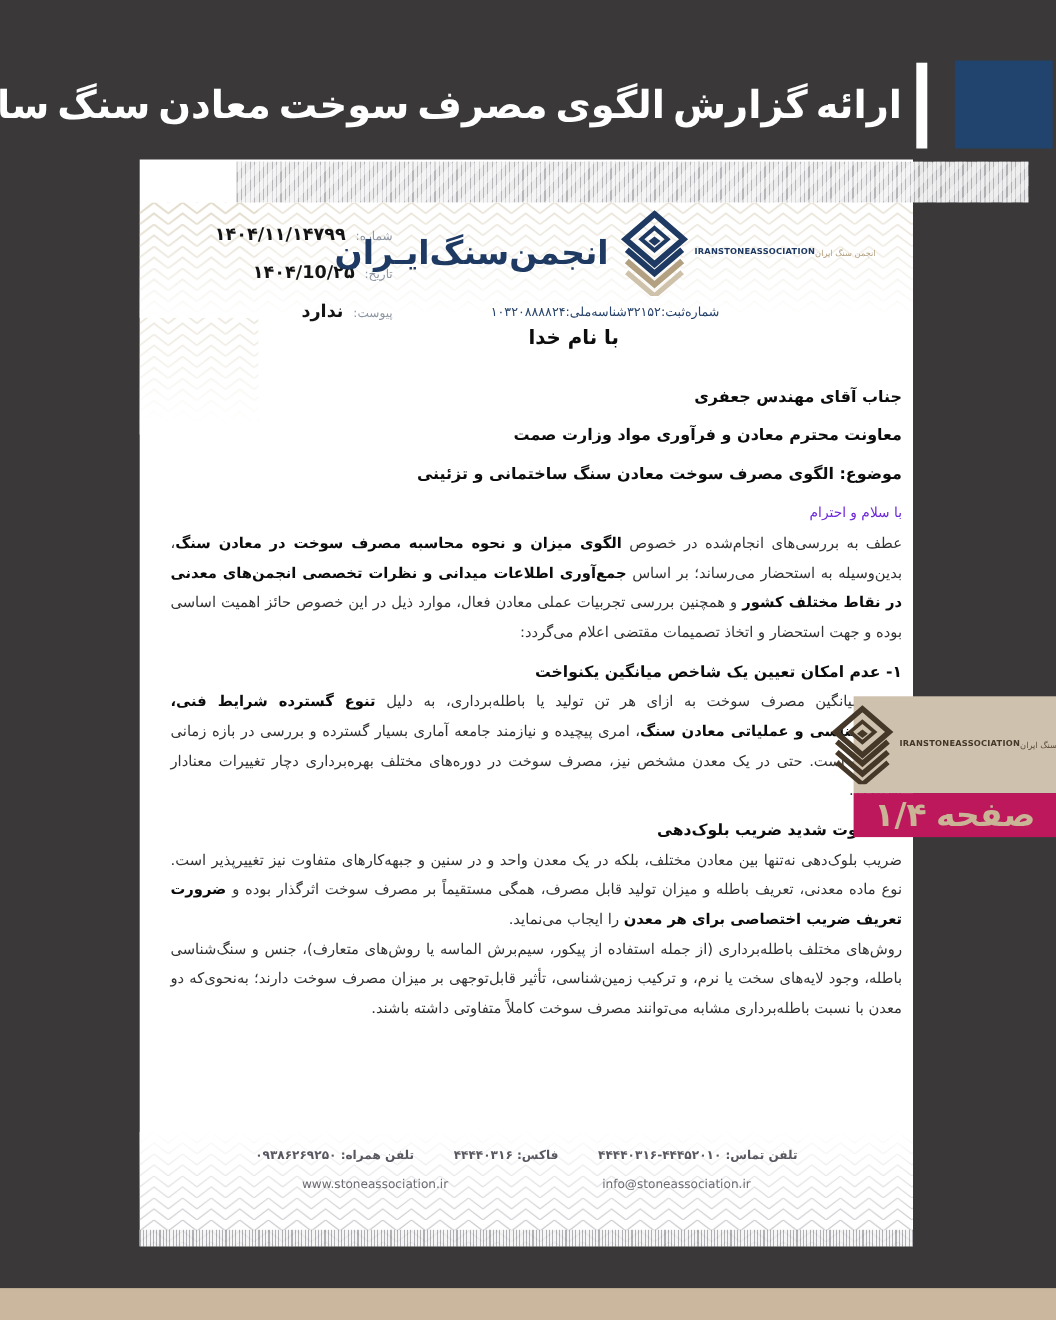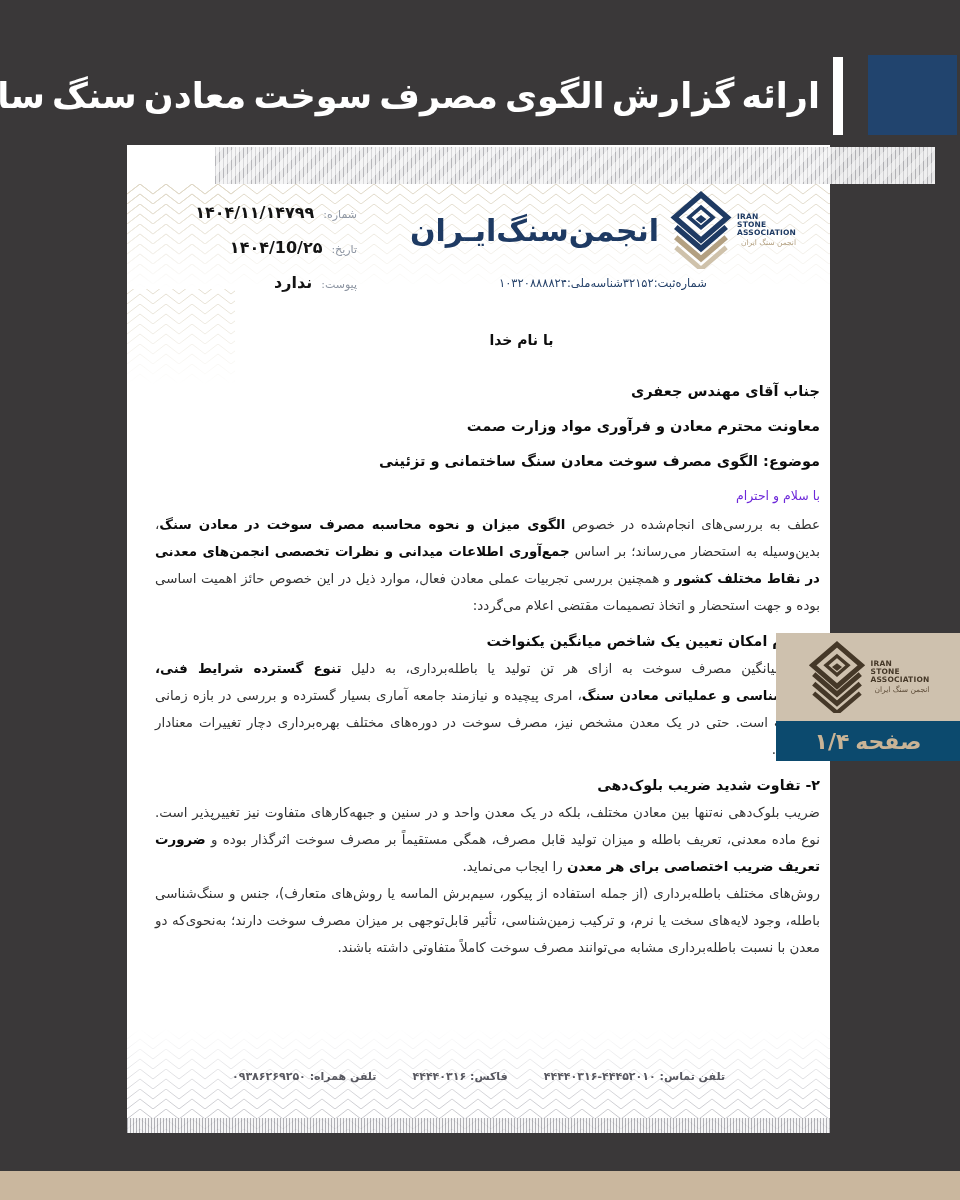--- a/index.html
+++ b/index.html
@@ -38,52 +38,52 @@
   
   .ref-block{position:absolute;left:30px;top:58px;width:200px;direction:rtl;z-index:4;}
   .ref-row{display:flex;align-items:baseline;gap:9px;margin-bottom:16px;}
   .ref-label{color:#8e96a3;font-size:11px;}
   .ref-value{color:#141414;font-size:16px;font-weight:700;}
 
   .brand{position:absolute;right:34px;top:46px;z-index:4;}
   .brand-row{display:flex;align-items:center;gap:10px;justify-content:flex-end;}
   .brand-title{color:#1e3a63;font-size:30px;font-weight:700;direction:rtl;word-spacing:-3px;white-space:nowrap;}
   .logo-wrap{display:flex;align-items:center;gap:4px;}
-  .logo-captions{display:flex;flex-direction:column;line-height:8px;}
+  .logo-captions{display:flex;flex-direction:row;line-height:8px;}
   .logo-cap-en{color:#1e3a63;font-size:7.5px;font-weight:700;letter-spacing:.2px;}
   .logo-cap-fa{color:#b3a081;font-size:7.5px;direction:rtl;margin-top:2px;white-space:nowrap;}
   .brand-sub{display:flex;justify-content:center;margin-top:7px;
              color:#27436b;font-size:11.5px;}
   .brand-sub span{direction:ltr;unicode-bidi:embed;}
 
   
   .body{position:absolute;left:28px;right:10px;top:152px;direction:rtl;z-index:4;color:#333;}
-  .bismillah{text-align:center;transform:translateX(34px);font-weight:700;font-size:14px;
-             color:#0d0d0d;margin-bottom:26px;margin-top:35px;}
+  .bismillah{text-align:center;transform:translateX(34px);font-weight:700;font-size:18px;
+             color:#0d0d0d;margin-bottom:26px;}
   .recipient{font-size:14.5px;font-weight:700;color:#0d0d0d;line-height:35px;}
   .salutation{font-size:12.5px;color:#6d28d9;line-height:30px;margin-top:2px;}
   .para{font-size:13.4px;line-height:27px;text-align:justify;text-align-last:right;margin:0;}
   .sec-heading{font-size:14.2px;font-weight:700;color:#0d0d0d;line-height:27px;margin-top:9px;}
   .run-b{font-weight:700;color:#0c0c0c;}
 
   
   .letter-footer{position:absolute;left:16px;right:16px;bottom:50px;z-index:4;text-align:center;direction:rtl;}
   .f-address{font-size:11px;font-weight:700;color:#585860;word-spacing:-1px;}
   .f-contacts{display:flex;justify-content:center;gap:36px;margin-top:13px;
               font-size:11px;font-weight:700;color:#585860;}
   .f-web{display:flex;direction:ltr;justify-content:center;gap:140px;margin-top:13px;
          font-size:11px;color:#6a6a72;}
 
   
   .badge{position:absolute;left:776px;top:633px;width:184px;z-index:6;}
   .badge-top{height:88px;background:#cec1ae;display:flex;align-items:center;justify-content:center;}
   .badge-top .logo-cap-en{color:#453828;}
   .badge-top .logo-cap-fa{color:#5d4c38;}
-  .badge-bar{height:40px;background:#0c4a6e;color:#c9b496;display:flex;align-items:center;
-             justify-content:center;font-size:22px;font-weight:700;direction:rtl;word-spacing:-2px;}
+  .badge-bar{height:40px;background:#be185d;color:#c9b496;display:flex;align-items:center;
+             justify-content:center;font-size:30px;font-weight:700;direction:rtl;word-spacing:-2px;}
 
   
   .bottom-strip{position:absolute;left:0;top:1171px;width:960px;height:29px;background:#cab79e;z-index:2;}
 </style>
 </head>
 <body>
 
 <div class="stage">
 
   <div class="top-title">ارائه گزارش الگوی مصرف سوخت معادن سنگ ساختمانی</div>
@@ -181,20 +181,24 @@
 
       <p class="para"><span>روش‌های مختلف باطله‌برداری (از جمله استفاده از پیکور، سیم‌برش الماسه یا روش‌های متعارف)، جنس و سنگ‌شناسی باطله، وجود لایه‌های سخت یا نرم، و ترکیب زمین‌شناسی، تأثیر قابل‌توجهی بر میزان مصرف سوخت دارند؛ به‌نحوی‌که دو معدن با نسبت باطله‌برداری مشابه می‌توانند مصرف سوخت کاملاً متفاوتی داشته باشند.</span></p>
     </div>
 
     <div class="letter-footer">
       <div class="f-contacts">
         <span><span>تلفن تماس:</span> <span>۴۴۴۵۲۰۱۰-۴۴۴۴۰۳۱۶</span></span>
         <span><span>فاکس:</span> <span>۴۴۴۴۰۳۱۶</span></span>
         <span><span>تلفن همراه:</span> <span>۰۹۳۸۶۲۶۹۲۵۰</span></span>
       </div>
+      <div class="f-web">
+        <span>www.stoneassociation.ir</span>
+        <span>info@stoneassociation.ir</span>
+      </div>
     </div>
   </div>
 
   <div class="badge">
     <div class="badge-top">
       <div class="logo-wrap">
         <svg width="60" height="72" viewBox="0 0 100 130">
           <path d="M50,6 L94,44 L50,82 L6,44 Z" fill="none" stroke="#453828" stroke-width="9"></path>
           <path d="M50,27 L70,44 L50,61 L30,44 Z" fill="none" stroke="#453828" stroke-width="6"></path>
           <path d="M50,40 L59,47 L50,54 L41,47 Z" fill="#453828"></path>

